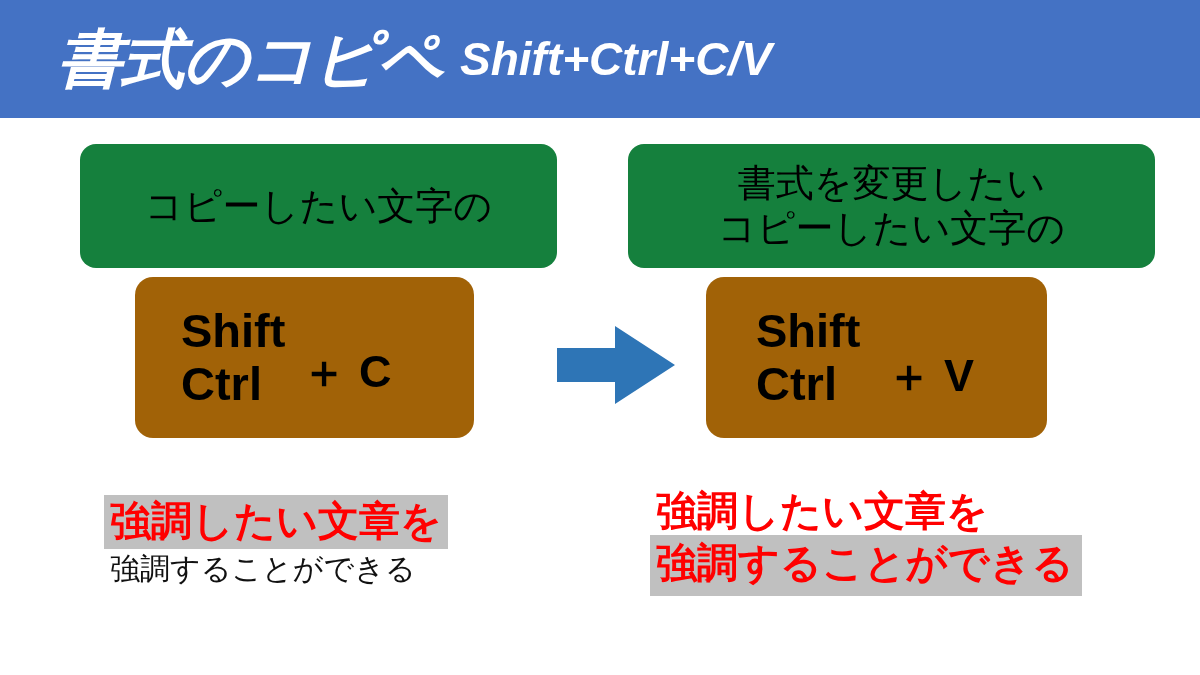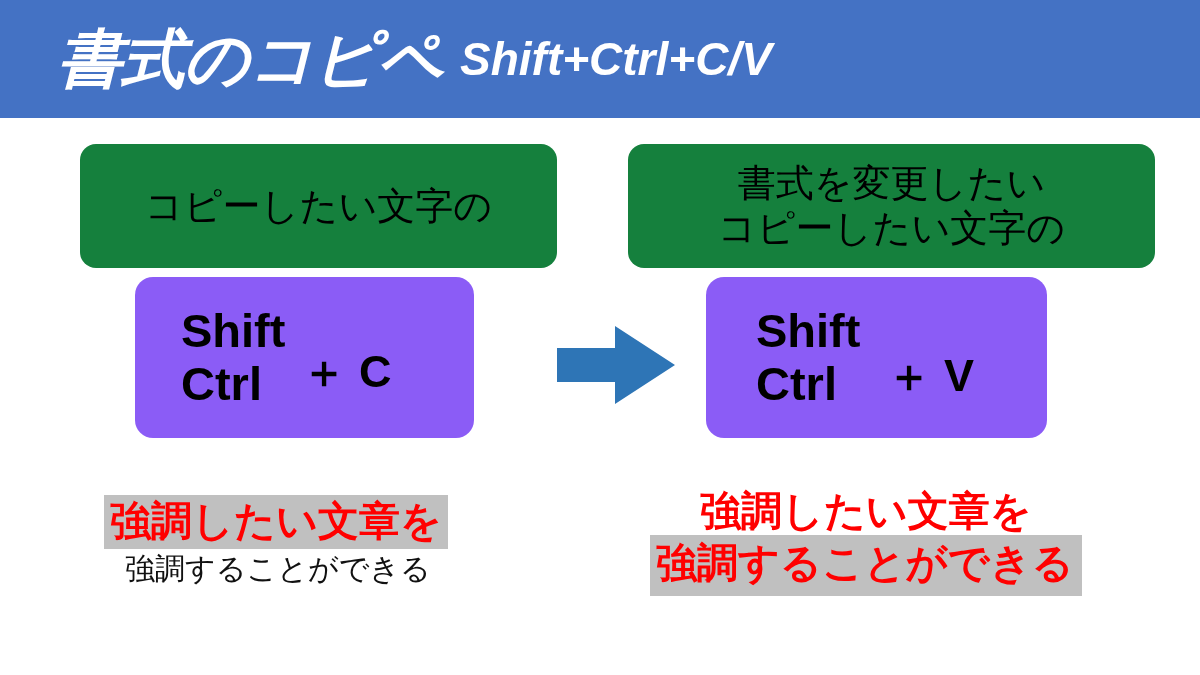--- a/index.html
+++ b/index.html
@@ -82,21 +82,21 @@
   }
   #caption-right {
     left: 628px;
     top: 144px;
     width: 527px;
     height: 124px;
   }
 
   .key-box {
     position: absolute;
-    background: #8b5cf6;
+    background: #a16207;
     border-radius: 18px;
     box-sizing: border-box;
   }
   #keys-left {
     left: 135px;
     top: 277px;
     width: 339px;
     height: 161px;
   }
   #keys-right {
@@ -136,21 +136,20 @@
     position: absolute;
     left: 557px;
     top: 326px;
     width: 120px;
     height: 78px;
   }
 
   
   .sample {
     position: absolute;
-    text-align: center;
   }
   #sample-left { left: 104px; top: 495px; }
   #sample-right { left: 650px; top: 487px; }
 
   .sample-line {
     white-space: nowrap;
     line-height: 1.08;
     display: block;
   }
   .sample-line > span {

